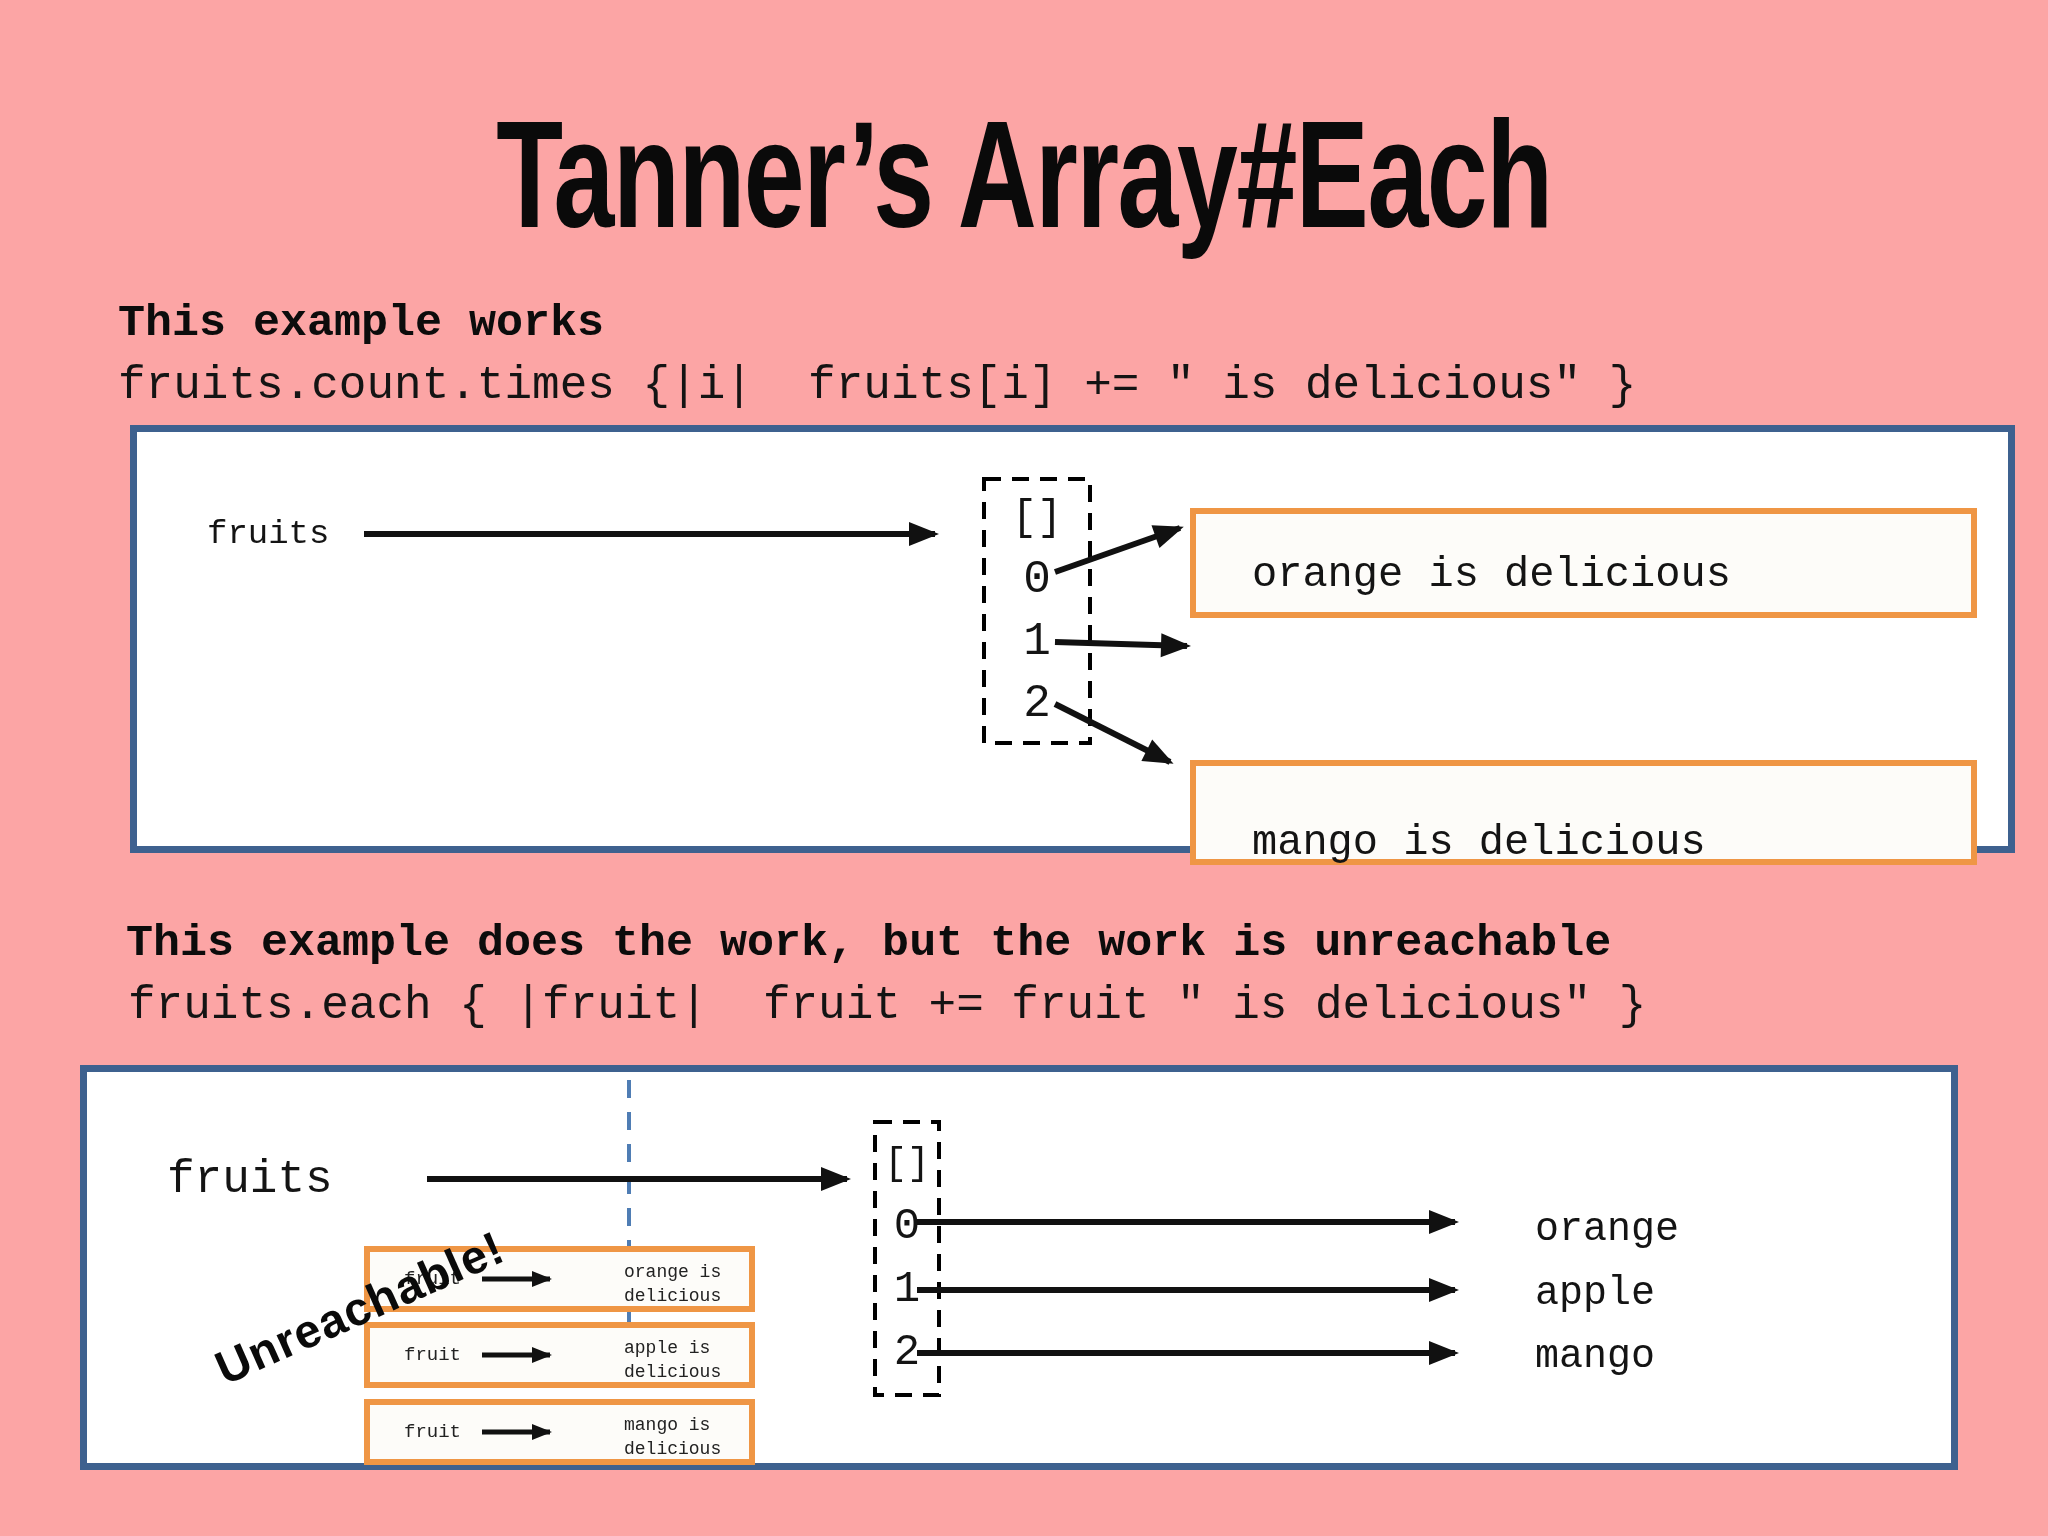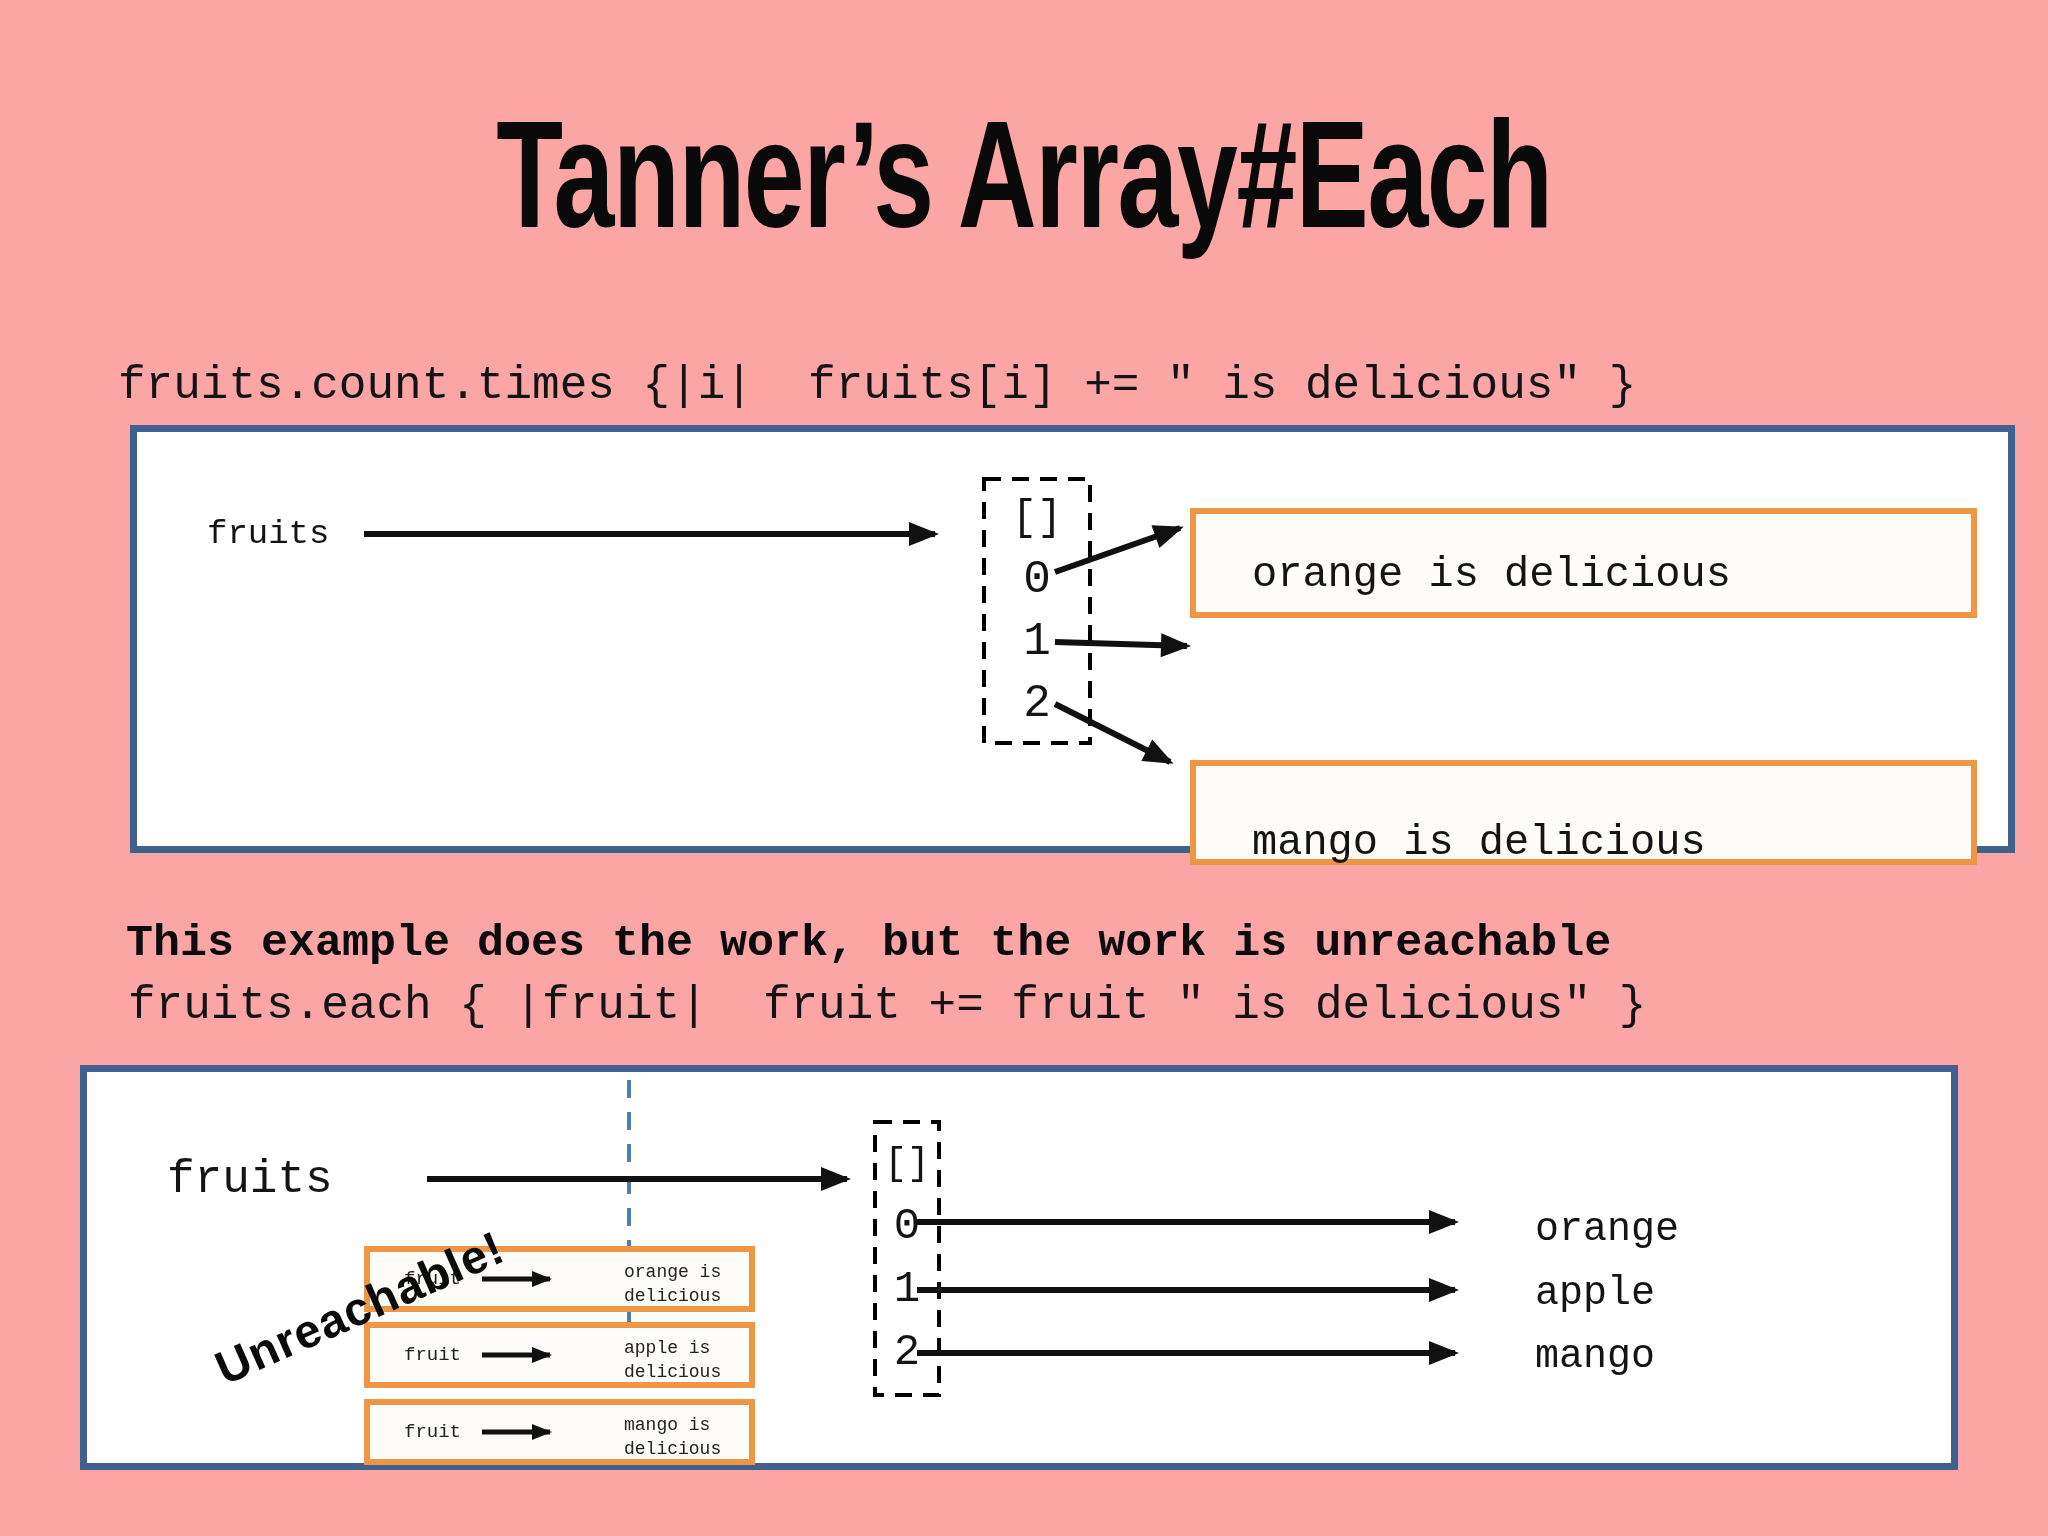--- a/index.html
+++ b/index.html
@@ -105,20 +105,21 @@
     <marker id="ah-sm" markerUnits="userSpaceOnUse" markerWidth="22" markerHeight="18" viewBox="0 0 22 18" refX="19" refY="9" orient="auto">
       <path d="M1,1 L21,9 L1,17 Z" fill="#111"></path>
     </marker>
   </defs>
 </svg>
 
 <div class="slide">
 
   <h1 class="title">Tanner’s Array#Each</h1>
 
+  <div class="heading h-ex1">This example works</div>
   <div class="code c-ex1">fruits.count.times {|i|  fruits[i] += " is delicious" }</div>
 
   <div class="frame frame1">
 
     <svg class="overlay" width="1885" height="425" viewBox="0 0 1885 425">
       <line x1="227" y1="102" x2="798" y2="102" stroke="#111" stroke-width="6" marker-end="url(#ah-big)"></line>
       <rect x="847" y="47" width="106" height="264" fill="none" stroke="#000" stroke-width="4" stroke-dasharray="17 11"></rect>
       <line x1="918" y1="140" x2="1043" y2="96" stroke="#111" stroke-width="6" marker-end="url(#ah-big)"></line>
       <line x1="918" y1="210" x2="1050" y2="214" stroke="#111" stroke-width="6" marker-end="url(#ah-big)"></line>
       <line x1="918" y1="272" x2="1033" y2="330" stroke="#111" stroke-width="6" marker-end="url(#ah-big)"></line>

